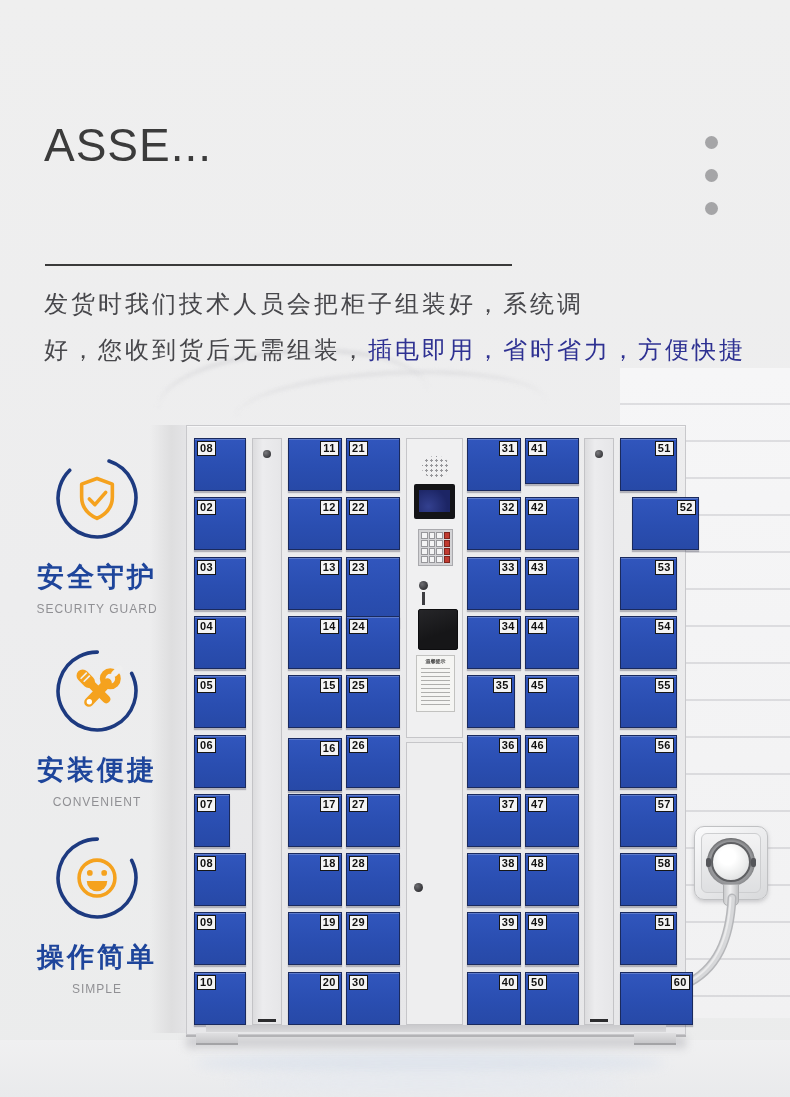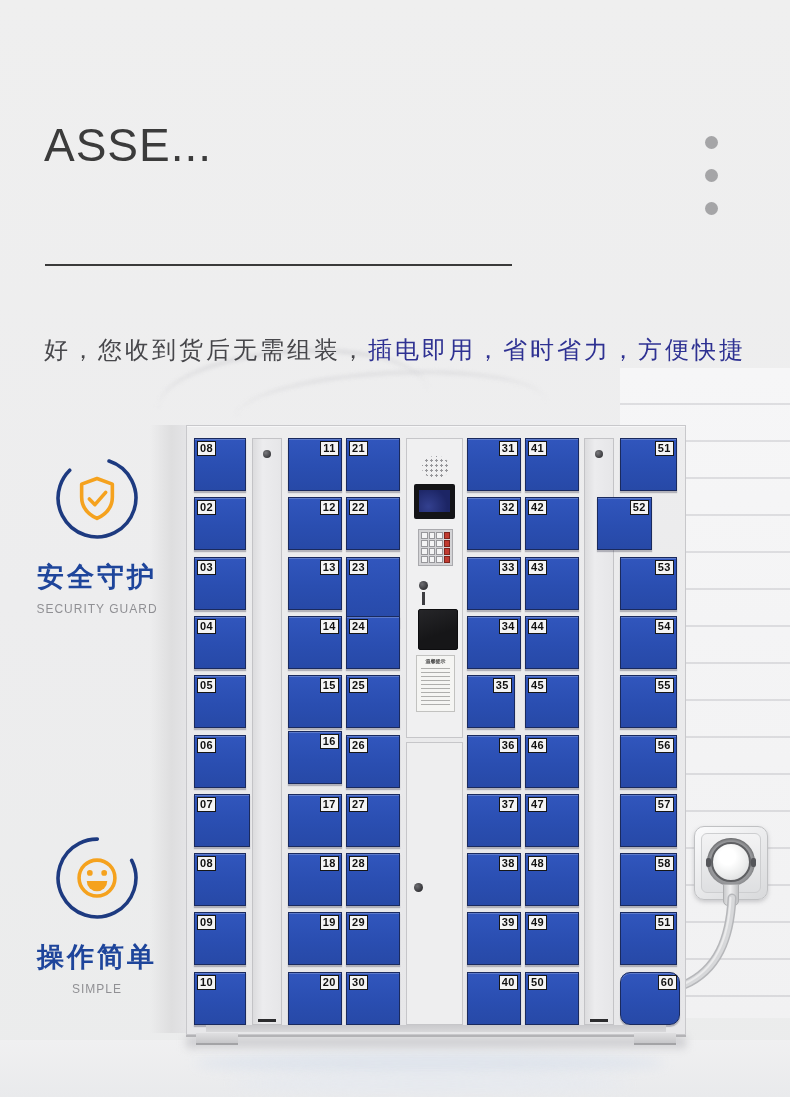--- a/index.html
+++ b/index.html
@@ -113,34 +113,56 @@
   <div class="floor"></div>
   <div class="refl refl1"></div>
   <div class="refl refl2"></div>
   <div class="cab-shadow"></div>
 
   <div class="title">ASSE...</div>
   <div class="dot" style="top:136px"></div>
   <div class="dot" style="top:169px"></div>
   <div class="dot" style="top:202px"></div>
   <div class="divider"></div>
+  <div class="para" style="top:288px">发货时我们技术人员会把柜子组装好，系统调</div>
   <div class="para" style="top:334px"><span>好，您收到货后无需组装，</span><span class="blue">插电即用，省时省力，方便快捷</span></div>
 
   <div class="feature" style="top:455px">
     <span class="icon-wrap">
       <svg class="feat" viewBox="0 0 84 84">
         <circle cx="42" cy="42" r="38" fill="none" stroke="#1d3a80" stroke-width="3.5" stroke-linecap="round" stroke-dasharray="197 42" transform="rotate(-72 42 42)"></circle>
         <path d="M42 23 l15 5.5 v12.5 c0 10.5 -6.5 17 -15 21 c-8.5 -4 -15 -10.5 -15 -21 v-12.5 z" fill="none" stroke="#f5a21e" stroke-width="3.5" stroke-linejoin="round"></path>
         <polyline points="34.5,43 40,48.5 50.5,36.5" fill="none" stroke="#f5a21e" stroke-width="3.5" stroke-linecap="round" stroke-linejoin="round"></polyline>
       </svg>
     </span>
     <span class="flabel">安全守护</span>
     <span class="fsub">SECURITY GUARD</span>
   </div>
 
+  <div class="feature" style="top:648px">
+    <span class="icon-wrap">
+      <svg class="feat" viewBox="0 0 84 84">
+        <circle cx="42" cy="42" r="38" fill="none" stroke="#1d3a80" stroke-width="3.5" stroke-linecap="round" stroke-dasharray="197 42" transform="rotate(-27 42 42)"></circle>
+        <g stroke="#f5a21e" stroke-linecap="round">
+          <line x1="30" y1="29" x2="51" y2="50" stroke-width="8"></line>
+          <line x1="28" y1="27" x2="34" y2="33" stroke-width="12"></line>
+          <line x1="52" y1="34" x2="34" y2="53" stroke-width="9"></line>
+        </g>
+        <circle cx="55" cy="30" r="7.5" fill="none" stroke="#f5a21e" stroke-width="5.5"></circle>
+        <line x1="59" y1="25" x2="64" y2="20" stroke="#efefef" stroke-width="6" stroke-linecap="round"></line>
+        <circle cx="34.5" cy="52.5" r="2.6" fill="#ffffff"></circle>
+        <g stroke="#efefef" stroke-width="1.6">
+          <line x1="26" y1="30" x2="32" y2="24"></line>
+            <line x1="29" y1="33" x2="35" y2="27"></line>
+        </g>
+      </svg>
+    </span>
+    <span class="flabel">安装便捷</span>
+    <span class="fsub">CONVENIENT</span>
+  </div>
 
   <div class="feature" style="top:835px">
     <span class="icon-wrap">
       <svg class="feat" viewBox="0 0 84 84">
         <circle cx="42" cy="42" r="38" fill="none" stroke="#1d3a80" stroke-width="3.5" stroke-linecap="round" stroke-dasharray="197 42" transform="rotate(-27 42 42)"></circle>
         <circle cx="42" cy="42" r="17.5" fill="none" stroke="#f5a21e" stroke-width="3.5"></circle>
         <circle cx="35" cy="37" r="2.8" fill="#f5a21e"></circle>
         <circle cx="49" cy="37" r="2.8" fill="#f5a21e"></circle>
         <path d="M32 45 a10 10 0 0 0 20 0 z" fill="#f5a21e"></path>
       </svg>
@@ -204,21 +226,21 @@
         </div>
         <div class="door" style="left: 8px; top: 190.9px; width: 52px; height: 53px;">
           <span class="tag left">04</span>
         </div>
         <div class="door" style="left: 8px; top: 250.2px; width: 52px; height: 53px;">
           <span class="tag left">05</span>
         </div>
         <div class="door" style="left: 8px; top: 309.5px; width: 52px; height: 53px;">
           <span class="tag left">06</span>
         </div>
-        <div class="door" style="left: 8px; top: 368.8px; width: 56px; height: 53px;">
+        <div class="door" style="left: 8px; top: 368.8px; width: 36px; height: 53px;">
           <span class="tag left">07</span>
         </div>
         <div class="door" style="left: 8px; top: 428.1px; width: 52px; height: 53px;">
           <span class="tag left">08</span>
         </div>
         <div class="door" style="left: 8px; top: 487.4px; width: 52px; height: 53px;">
           <span class="tag left">09</span>
         </div>
         <div class="door" style="left: 8px; top: 546.7px; width: 52px; height: 53px;">
           <span class="tag left">10</span>
@@ -231,21 +253,21 @@
         </div>
         <div class="door" style="left: 102px; top: 131.6px; width: 54px; height: 53px;">
           <span class="tag right">13</span>
         </div>
         <div class="door" style="left: 102px; top: 190.9px; width: 54px; height: 53px;">
           <span class="tag right">14</span>
         </div>
         <div class="door" style="left: 102px; top: 250.2px; width: 54px; height: 53px;">
           <span class="tag right">15</span>
         </div>
-        <div class="door" style="left: 102px; top: 306px; width: 54px; height: 53px;">
+        <div class="door" style="left: 102px; top: 313px; width: 54px; height: 53px;">
           <span class="tag right">16</span>
         </div>
         <div class="door" style="left: 102px; top: 368.8px; width: 54px; height: 53px;">
           <span class="tag right">17</span>
         </div>
         <div class="door" style="left: 102px; top: 428.1px; width: 54px; height: 53px;">
           <span class="tag right">18</span>
         </div>
         <div class="door" style="left: 102px; top: 487.4px; width: 54px; height: 53px;">
           <span class="tag right">19</span>
@@ -306,21 +328,21 @@
         </div>
         <div class="door" style="left: 281px; top: 428.1px; width: 54px; height: 53px;">
           <span class="tag right">38</span>
         </div>
         <div class="door" style="left: 281px; top: 487.4px; width: 54px; height: 53px;">
           <span class="tag right">39</span>
         </div>
         <div class="door" style="left: 281px; top: 546.7px; width: 54px; height: 53px;">
           <span class="tag right">40</span>
         </div>
-        <div class="door" style="left: 339px; top: 13px; width: 54px; height: 53px;">
+        <div class="door" style="left: 339px; top: 13px; width: 54px; height: 46px;">
           <span class="tag left">41</span>
         </div>
         <div class="door" style="left: 339px; top: 72.3px; width: 54px; height: 53px;">
           <span class="tag left">42</span>
         </div>
         <div class="door" style="left: 339px; top: 131.6px; width: 54px; height: 53px;">
           <span class="tag left">43</span>
         </div>
         <div class="door" style="left: 339px; top: 190.9px; width: 54px; height: 53px;">
           <span class="tag left">44</span>
@@ -339,21 +361,21 @@
         </div>
         <div class="door" style="left: 339px; top: 487.4px; width: 54px; height: 53px;">
           <span class="tag left">49</span>
         </div>
         <div class="door" style="left: 339px; top: 546.7px; width: 54px; height: 53px;">
           <span class="tag left">50</span>
         </div>
         <div class="door" style="left: 434px; top: 13px; width: 57px; height: 53px;">
           <span class="tag right">51</span>
         </div>
-        <div class="door" style="left: 411px; top: 72.3px; width: 55px; height: 53px;">
+        <div class="door" style="left: 446px; top: 72.3px; width: 67px; height: 53px;">
           <span class="tag right">52</span>
         </div>
         <div class="door" style="left: 434px; top: 131.6px; width: 57px; height: 53px;">
           <span class="tag right">53</span>
         </div>
         <div class="door" style="left: 434px; top: 190.9px; width: 57px; height: 53px;">
           <span class="tag right">54</span>
         </div>
         <div class="door" style="left: 434px; top: 250.2px; width: 57px; height: 53px;">
           <span class="tag right">55</span>
@@ -363,21 +385,21 @@
         </div>
         <div class="door" style="left: 434px; top: 368.8px; width: 57px; height: 53px;">
           <span class="tag right">57</span>
         </div>
         <div class="door" style="left: 434px; top: 428.1px; width: 57px; height: 53px;">
           <span class="tag right">58</span>
         </div>
         <div class="door" style="left: 434px; top: 487.4px; width: 57px; height: 53px;">
           <span class="tag right">51</span>
         </div>
-        <div class="door" style="left: 434px; top: 546.7px; width: 60px; height: 53px; border-radius: 10px;">
+        <div class="door" style="left: 434px; top: 546.7px; width: 73px; height: 53px;">
           <span class="tag right">60</span>
         </div>
       </div>
 
     <div class="base-strip"></div>
     <div class="foot fl"></div>
     <div class="foot fr"></div>
   </div>
 
   <div id="socket">

